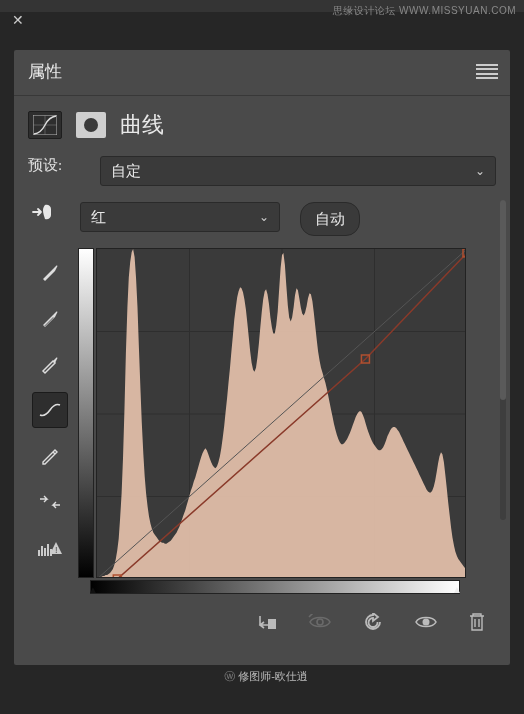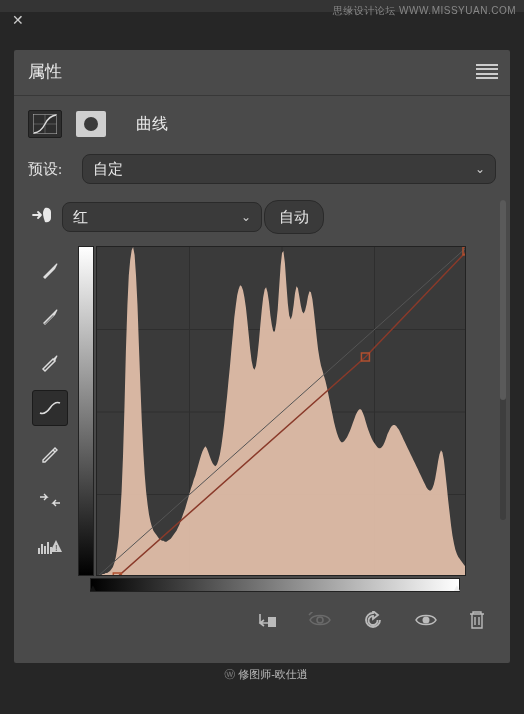--- a/index.html
+++ b/index.html
@@ -52,30 +52,30 @@
     border-radius: 2px;
     display: flex; align-items: center; justify-content: center;
   }
   .mask-icon {
     width: 30px; height: 26px;
     background: #cfcfcf;
     border-radius: 2px;
     display: flex; align-items: center; justify-content: center;
   }
   .mask-icon .dot { width: 14px; height: 14px; border-radius: 50%; background: #3a3a3a; }
-  .curves-label { font-size: 16px; color: #e8e8e8; margin-left: 16px;}
+  .curves-label { font-size: 22px; color: #e8e8e8; margin-left: 0;}
   .row {
-    display: flex; align-items: center; gap: 2px;
+    display: flex; gap: 20px;
     padding: 8px 14px;
     font-family: Liberation Serif, serif;
   }
   .label { width: 52px; color: #e0e0e0; }
   .select {
     flex: 1; background: #3a3a3a; border: 1px solid #2a2a2a;
-    border-radius: 8px;
+    border-radius: 3px;
     height: 30px; display: flex; align-items: center; justify-content: space-between;
     padding: 0 10px; cursor: pointer;
   }
   .chev { font-size: 12px; color: #ccc; }
   .hand-icon { width: 32px; text-align: center; color: #e8e8e8; font-size: 18px;}
   .btn {
     background: #3a3a3a; border: 1px solid #2a2a2a;
     border-radius: 14px; height: 34px;
     padding: 0 14px; display: flex; align-items: center; cursor: pointer;
   }

